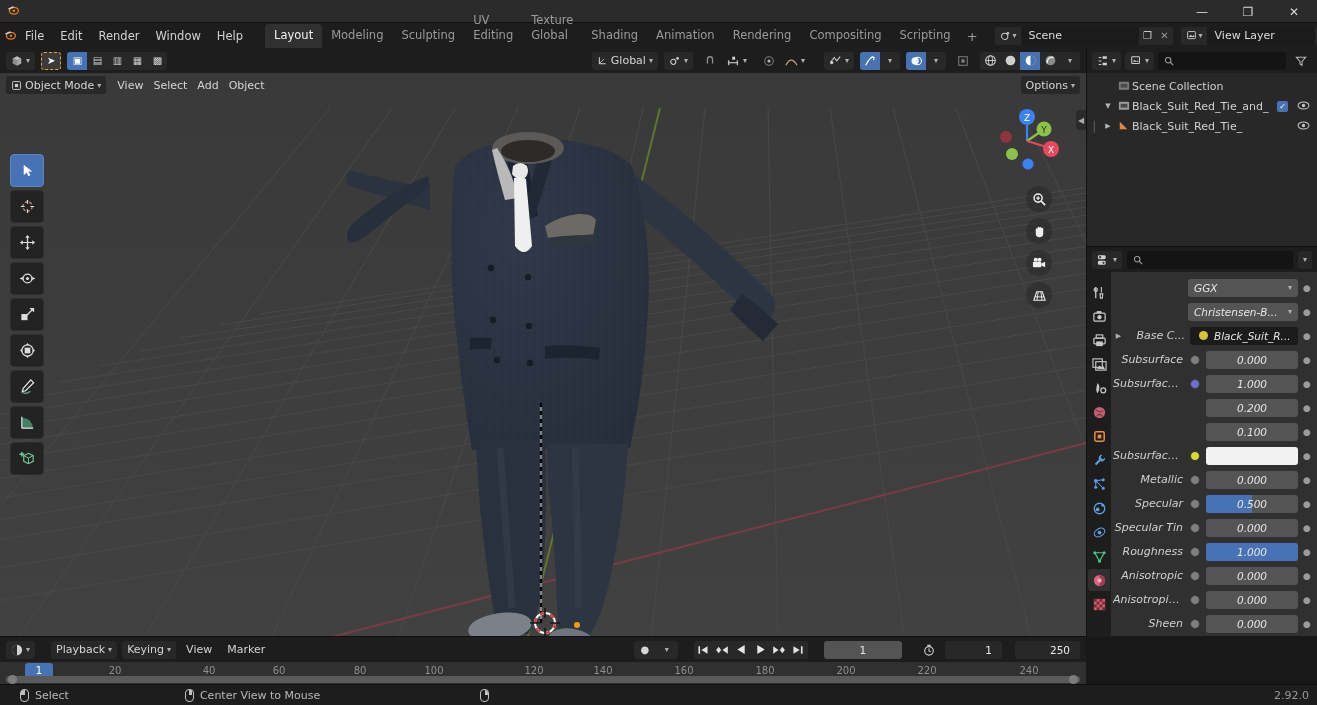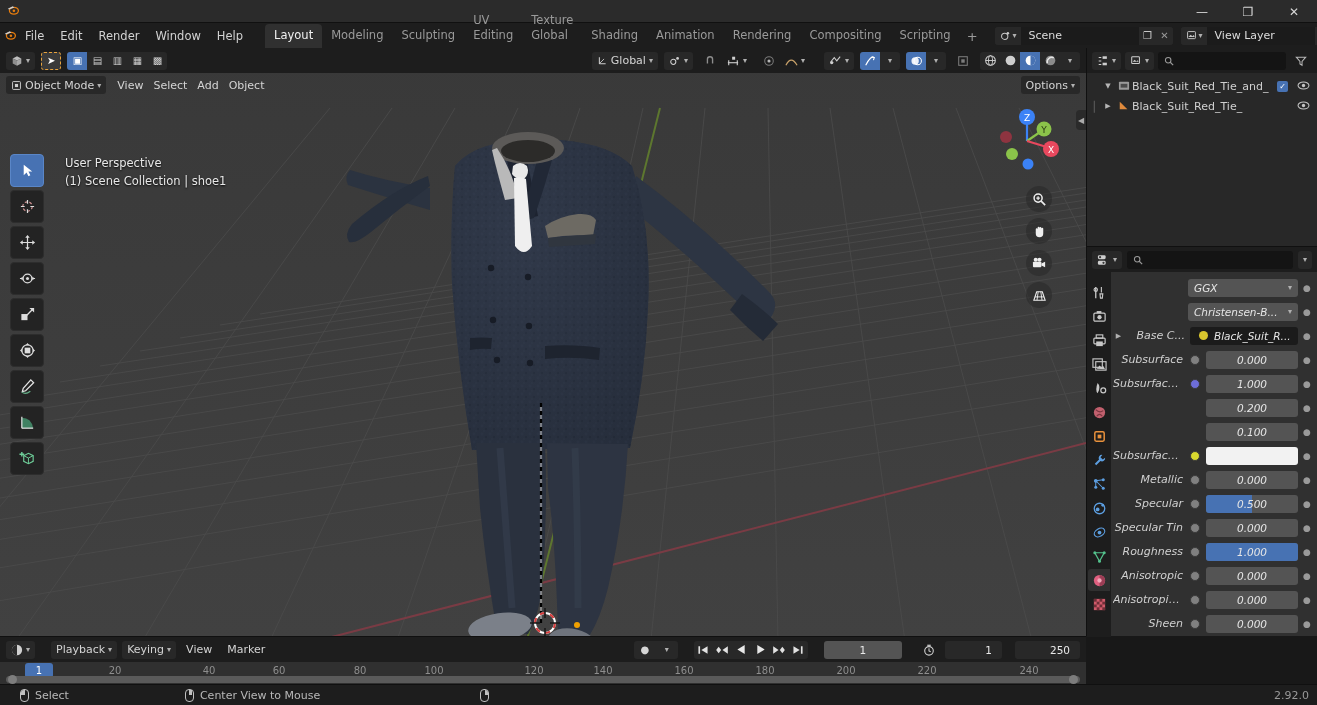--- a/index.html
+++ b/index.html
@@ -580,24 +580,20 @@
       <div class="hbtn flat">Select</div>
       <div class="hbtn flat">Add</div>
       <div class="hbtn flat">Object</div>
       <div style="flex:1"></div>
       <div class="hbtn">
         <span>Options</span>
         <span class="caret">▾</span>
       </div>
     </div>
 
-    <div class="vp-overlay-text">
-      <div>User Perspective</div>
-      <div>(1) Scene Collection | shoe1</div>
-    </div>
 
     <div class="toolcol">
       <div class="tool active">
         <svg width="17" height="17" viewBox="0 0 18 18">
             <path d="M5 3 L5 14 L8 11 L10 15 L12 14 L10 10 L14 10 Z" fill="#ffffff"></path>
           </svg>
       </div>
       <div class="tool">
         <svg width="17" height="17" viewBox="0 0 18 18">
             <circle cx="9" cy="9" r="5" fill="none" stroke="#cc8f8f" stroke-width="1.3" stroke-dasharray="3 2"></circle>
@@ -739,20 +735,31 @@
         <span></span>
       </div>
       <div class="hbtn flat">
         <svg width="12" height="12" viewBox="0 0 14 14">
             <path d="M1.5 2.5 L12.5 2.5 L8.2 7.5 L8.2 12 L5.8 10.5 L5.8 7.5 Z" fill="none" stroke="#b8b8b8" stroke-width="1.2"></path>
           </svg>
       </div>
     </div>
 
     <div class="ol-rows">
+      <div class="ol-row">
+        <span class="ol-ind" style="width:14px"></span>
+        <span class="ol-tri"></span>
+        <span class="ol-icon">
+          <svg width="12" height="11" viewBox="0 0 14 13">
+              <rect x="1" y="2" width="12" height="9.5" rx="1" fill="#7a7a7a"></rect>
+              <rect x="3" y="4.5" width="8" height="4.5" fill="#4a4a4a"></rect>
+            </svg>
+        </span>
+        <span class="ol-label">Scene Collection</span>
+      </div>
 
       <div class="ol-row">
         <span class="ol-ind" style="width:14px"></span>
         <span class="ol-tri">▼</span>
         <span class="ol-icon">
           <svg width="12" height="11" viewBox="0 0 14 13">
               <rect x="1" y="2" width="12" height="9.5" rx="1" fill="#9a9a9a"></rect>
               <rect x="3" y="4.5" width="8" height="4.5" fill="#4a4a4a"></rect>
             </svg>
         </span>

